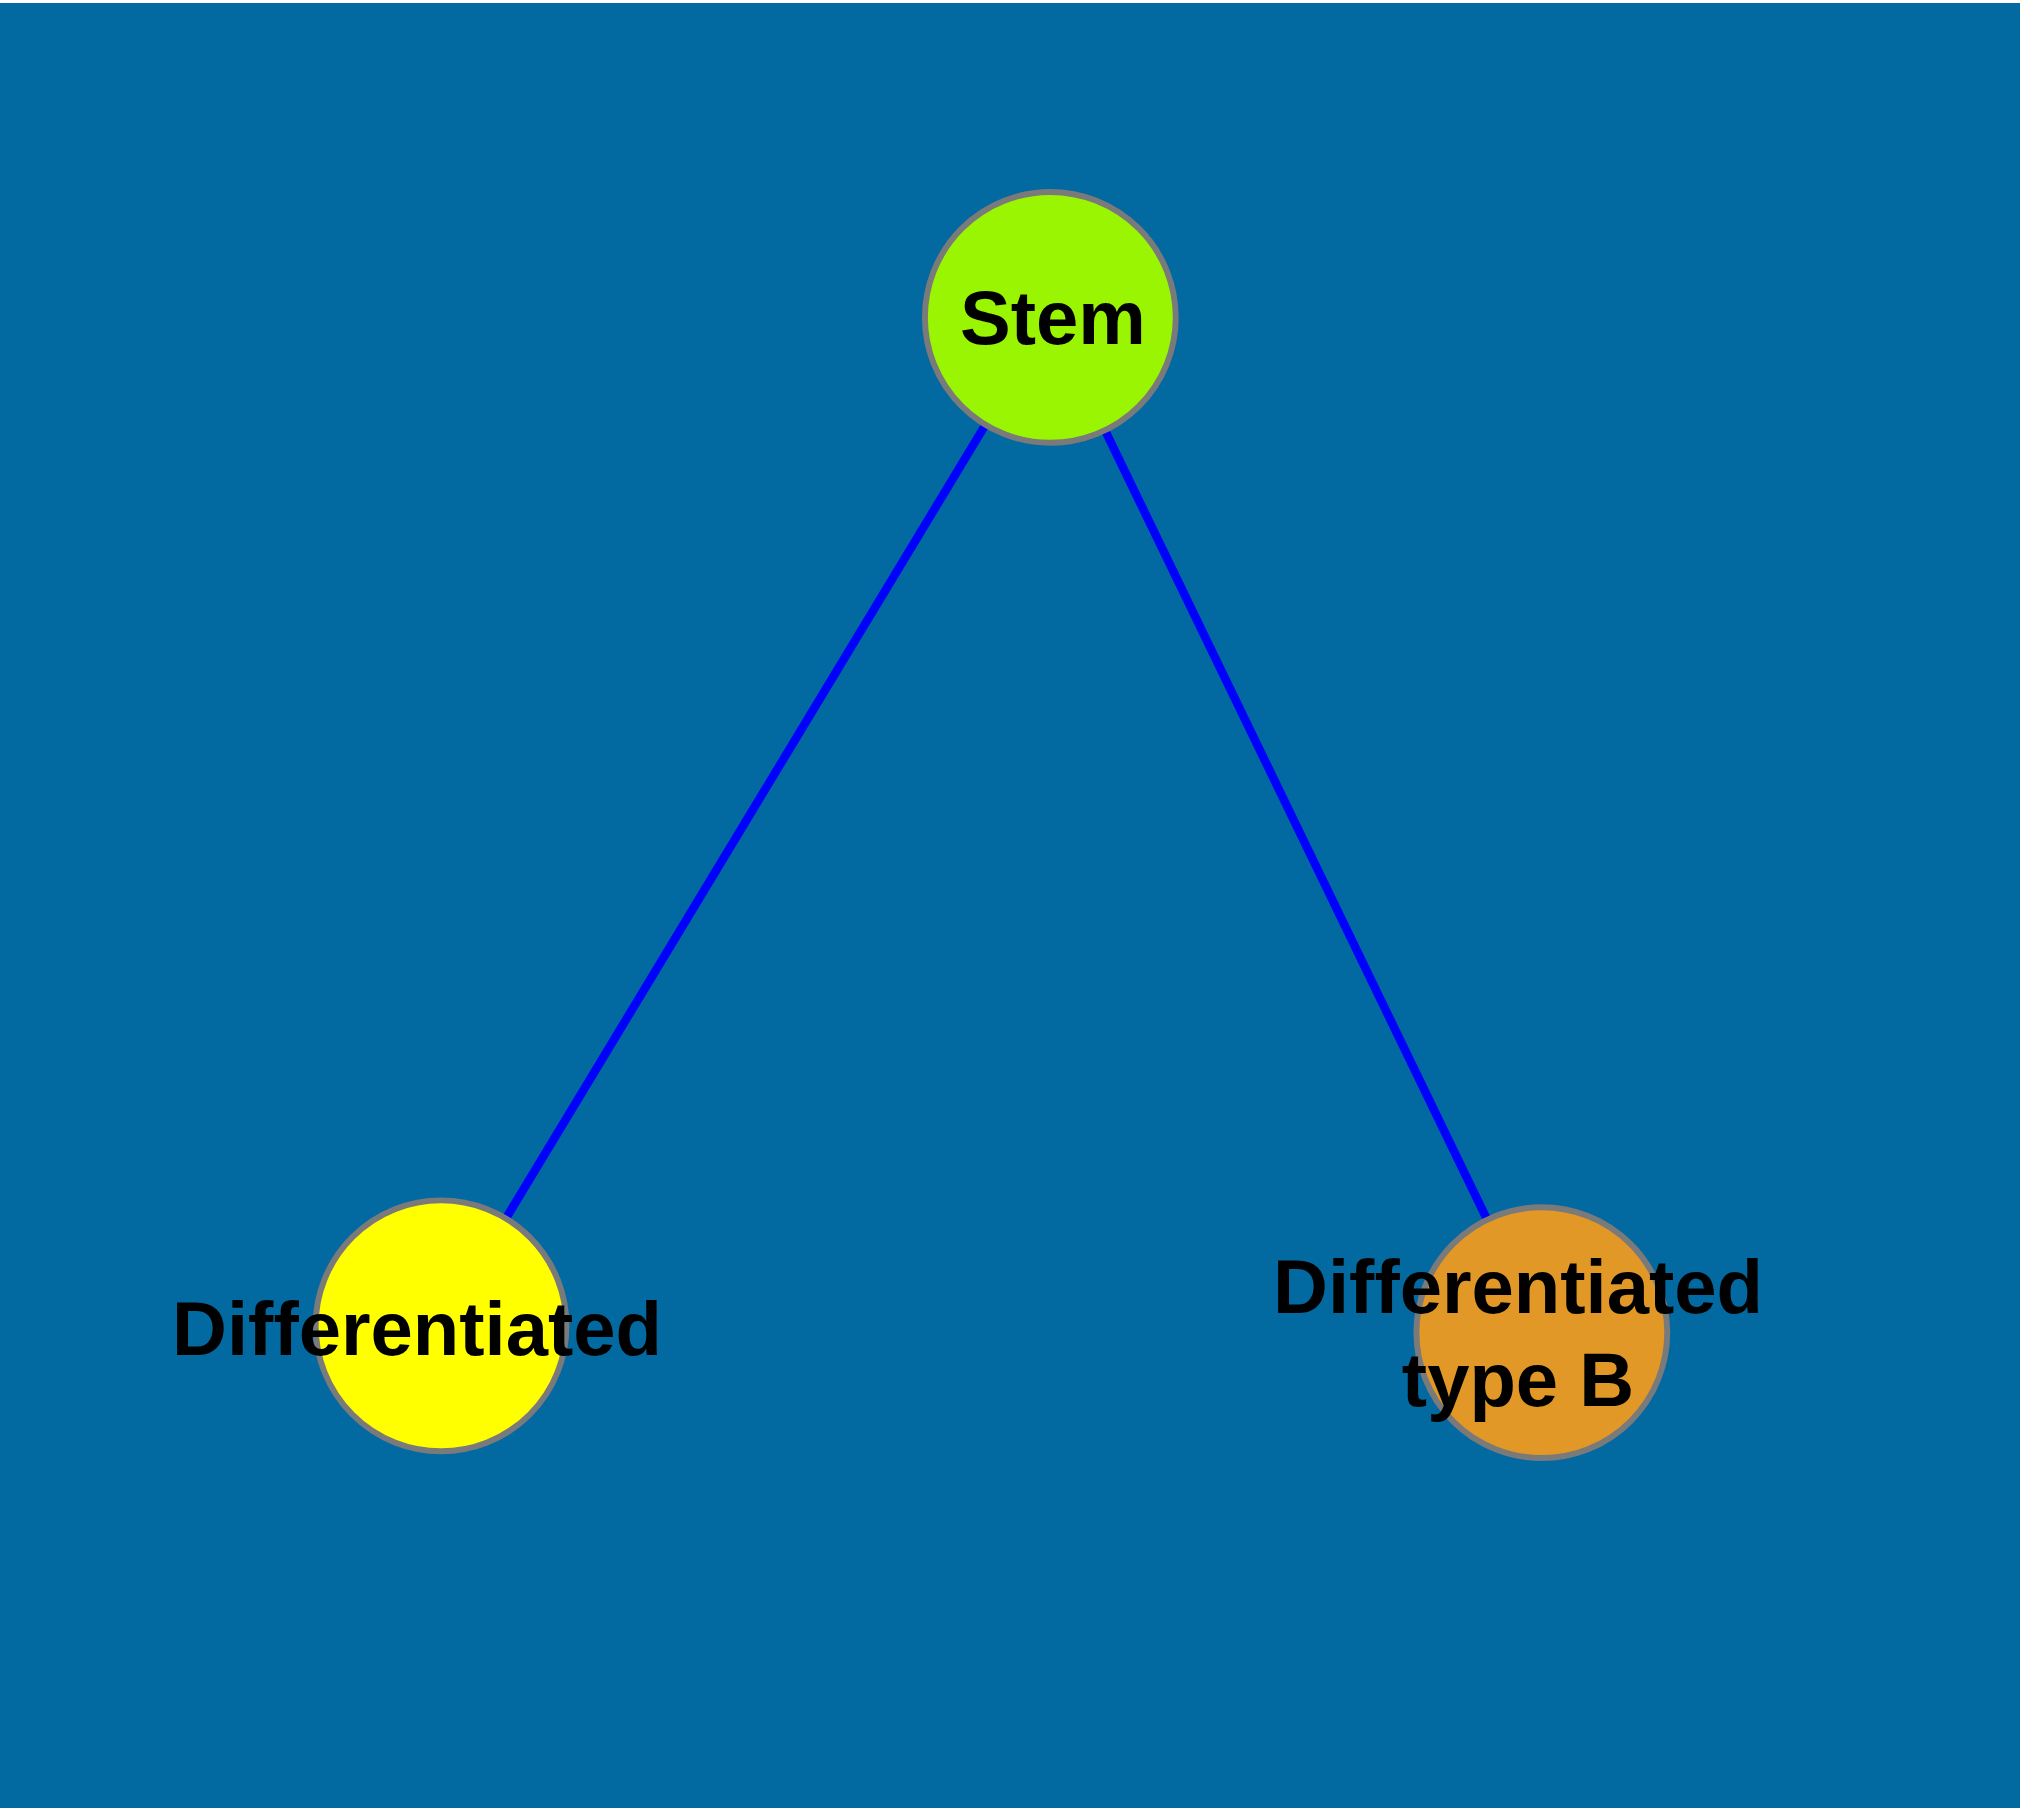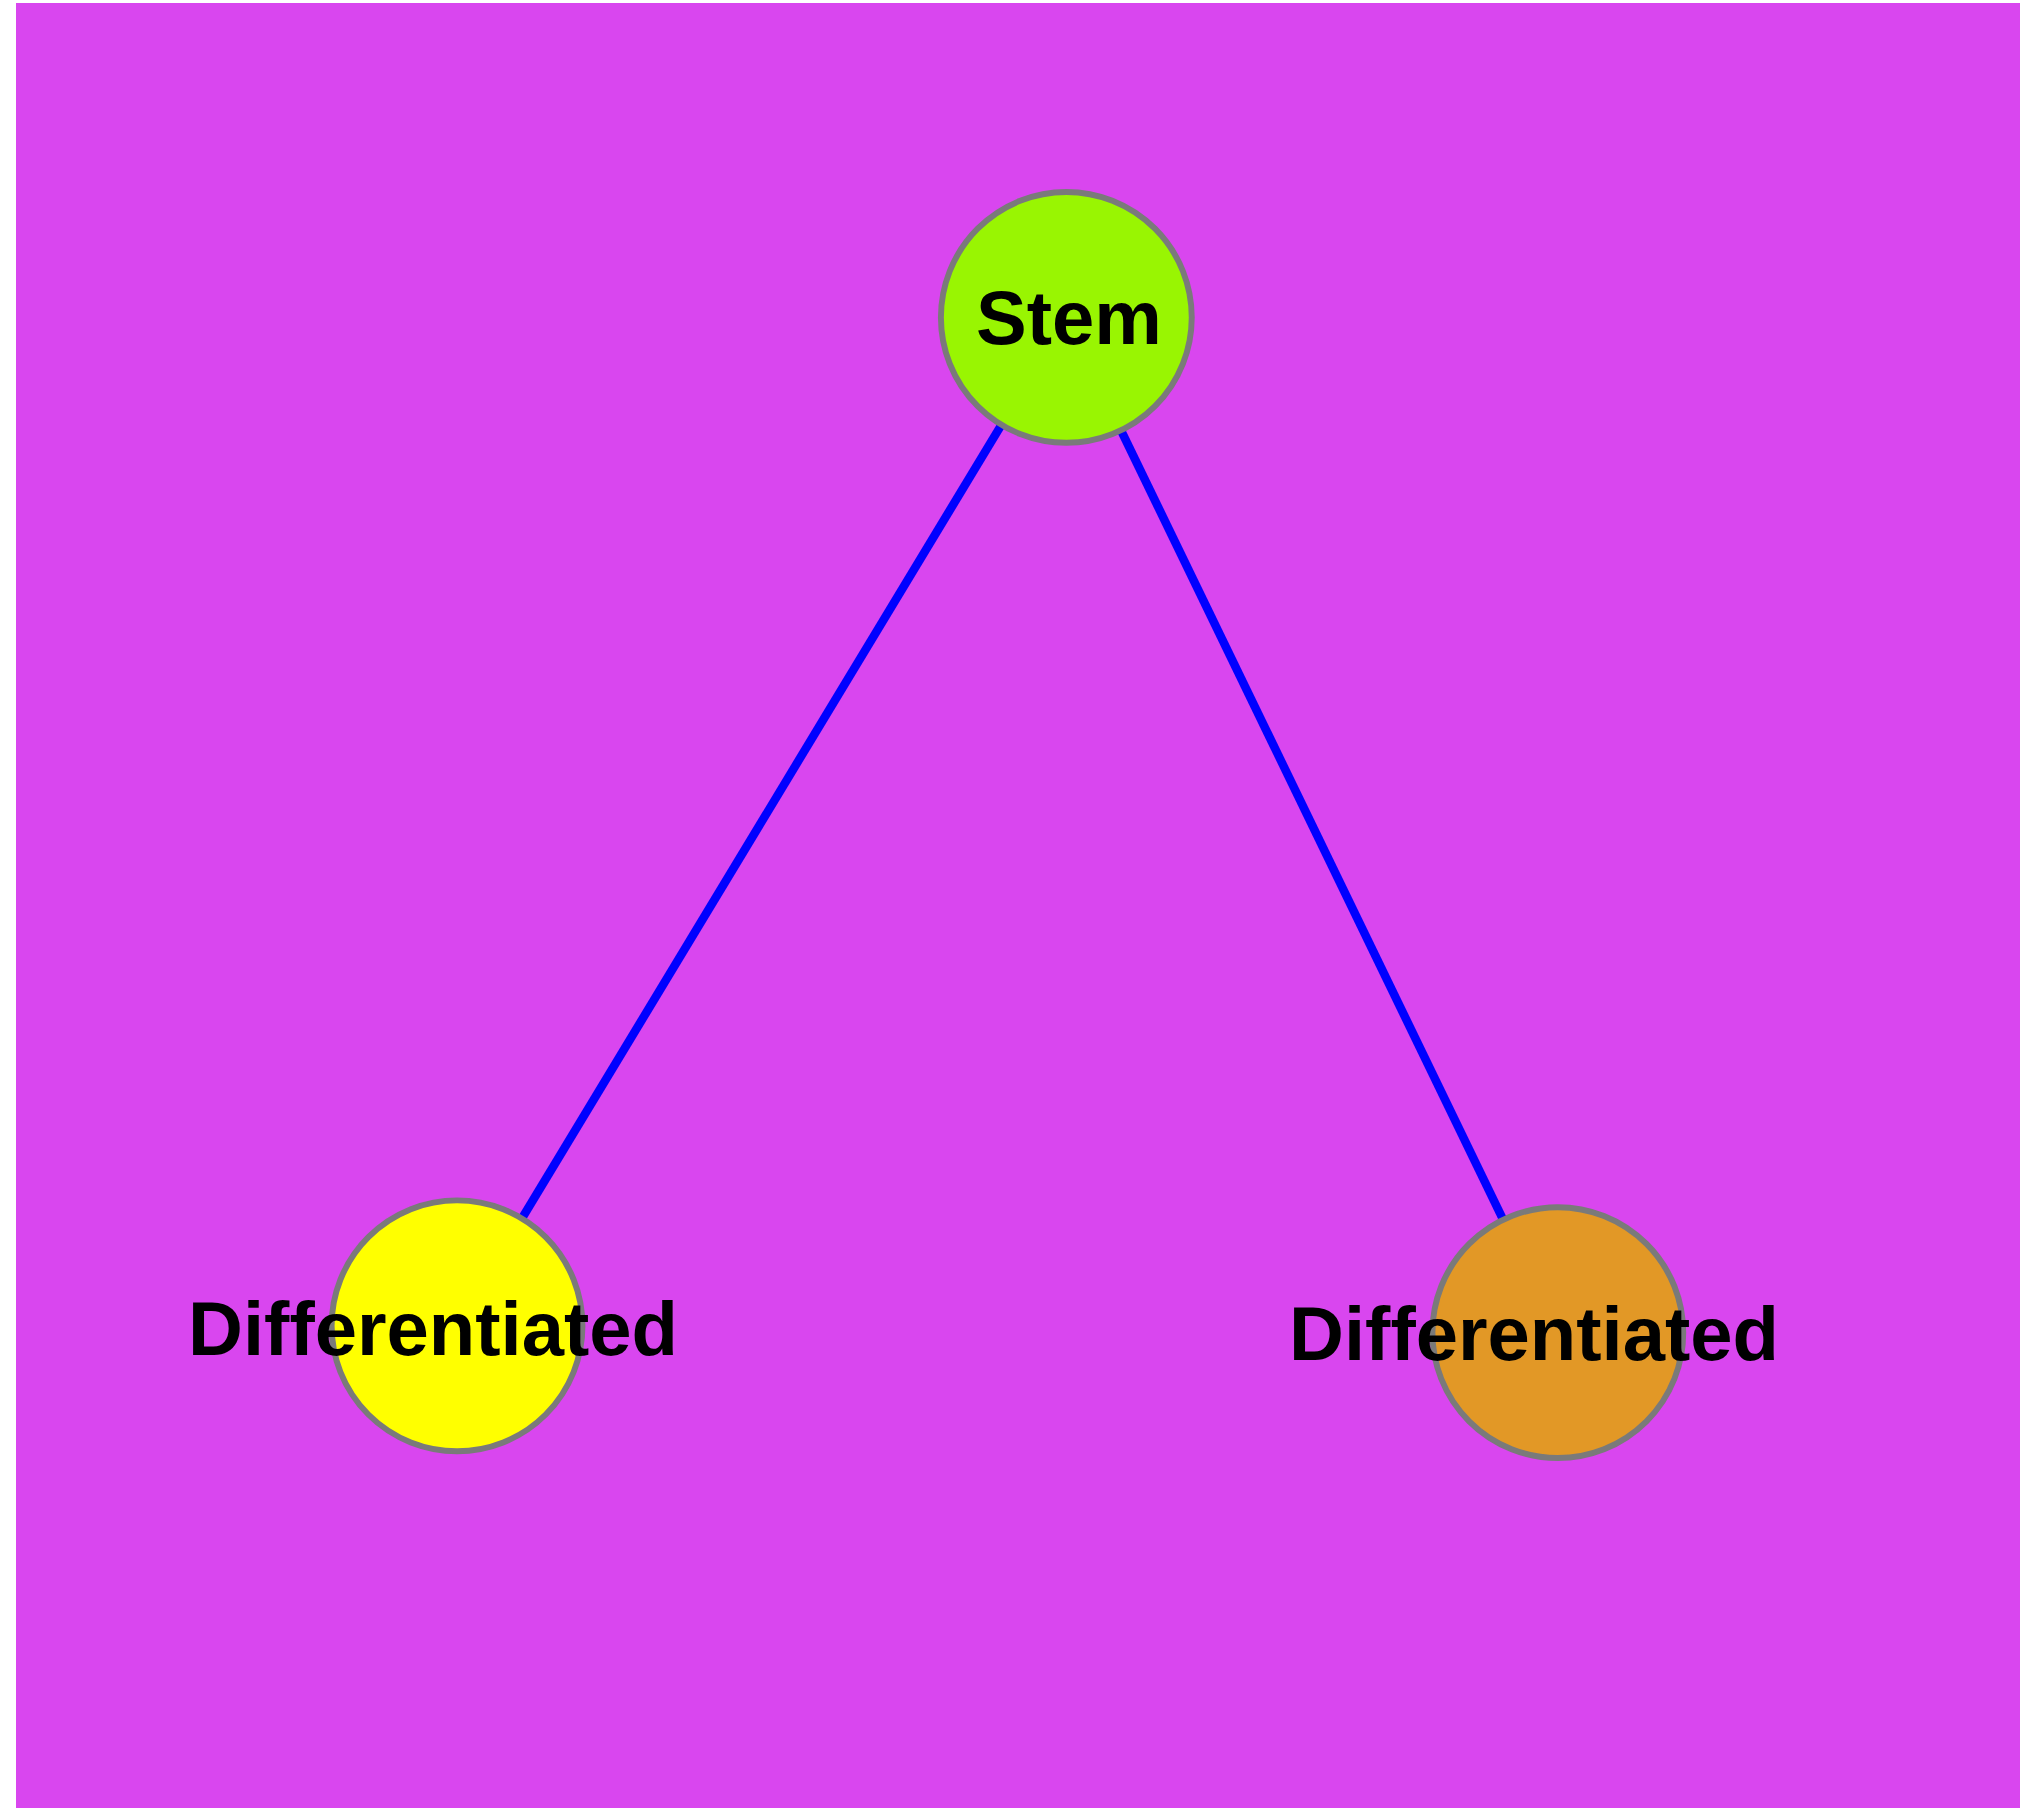--- a/index.html
+++ b/index.html
@@ -41,21 +41,21 @@
     color: #000000;
   }
   #stem-label  { left: 1053px; top: 314px;  }
   #type-a-label { left: 417px;  top: 1325px; }
   #type-b-label { left: 1518px; top: 1330px; }
 </style>
 </head>
 <body>
 
 <div id="page">
-  <div id="graph-canvas" style="background: #d946ef; margin-left: 16px;">
+  <div id="graph-canvas" style="background: #0369a1;">
 
     <svg id="graph-svg" viewBox="0 0 2384 2130" xmlns="http://www.w3.org/2000/svg">
 
       <line x1="1239" y1="371" x2="520" y2="1561" stroke-width="10" stroke="#0000FF"></line>
       <line x1="1239" y1="371" x2="1819" y2="1569" stroke-width="10" stroke="#0000FF"></line>
 
       <circle cx="1239" cy="371" r="148" stroke-width="7" fill="#99F502" stroke="#7A7A7A"></circle>
       <circle cx="520" cy="1561" r="148" stroke-width="7" fill="#FFFF00" stroke="#7A7A7A"></circle>
       <circle cx="1819" cy="1569" r="148" stroke-width="7" fill="#E29826" stroke="#7A7A7A"></circle>
     </svg>
@@ -63,17 +63,18 @@
     <div id="stem-label" class="node-label" style="color: rgb(0, 0, 0);">
       <div>Stem</div>
     </div>
 
     <div id="type-a-label" class="node-label" style="color: rgb(0, 0, 0);">
       <div>Differentiated</div>
     </div>
 
     <div id="type-b-label" class="node-label" style="color: rgb(0, 0, 0);">
       <div>Differentiated</div>
+      <div>type B</div>
     </div>
 
   </div>
 </div>
 
 
 </body></html>

